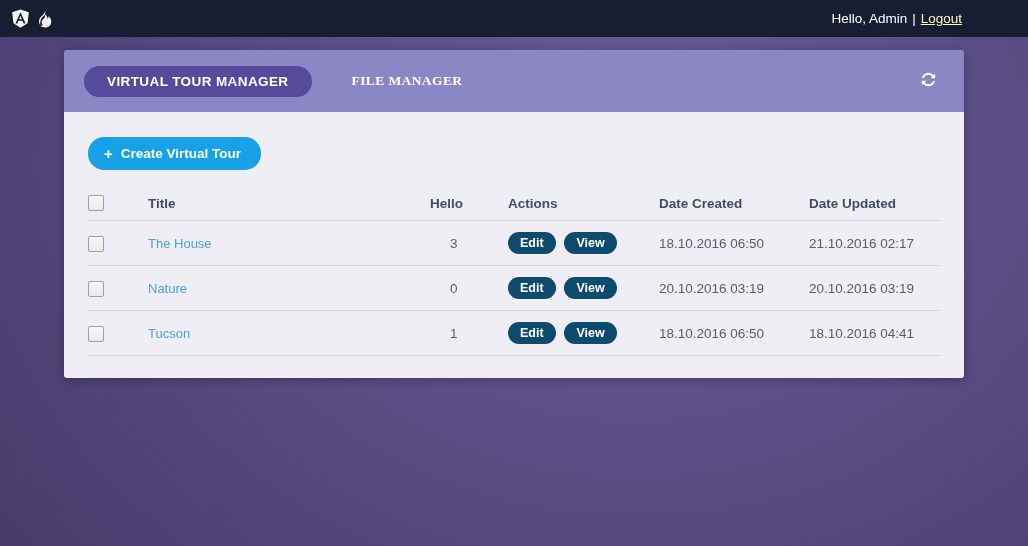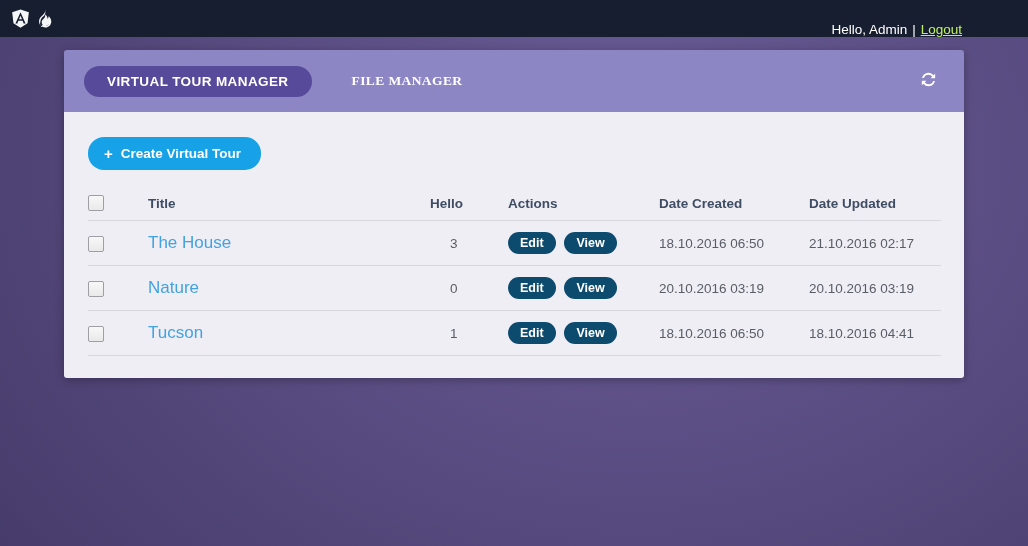--- a/index.html
+++ b/index.html
@@ -34,27 +34,27 @@
     display: flex;
     align-items: center;
     gap: 4px;
     margin-left: 10px;
   }
   .nav-icons svg { display: block; }
   .nav-right {
     margin-left: auto;
     margin-right: 66px;
     display: flex;
-    align-items: flex-end;
+    align-items: center;
     gap: 5px;
     font-size: 13.5px;
     color: #fff;
     white-space: nowrap;
   }
-  .nav-right a { color: #bef264; }
+  .nav-right a { color: #fef9c3; }
 
   
   .panel {
     margin: 13px 64px 0 64px;
     width: 900px;
     border-radius: 3px;
     box-shadow: 0 2px 10px rgba(0,0,0,0.28);
     overflow: hidden;
   }
   .panel-header {
@@ -143,21 +143,21 @@
     height: 16px;
     background: linear-gradient(#f8f8f8, #e9e9e9);
     border: 1px solid #9e9ea4;
     border-radius: 2px;
     cursor: pointer;
     vertical-align: middle;
   }
   .title-link {
     color: #43a3de;
     text-decoration: none;
-    font-size: 17px;
+    font-size: 13px;
   }
   .scenes-val { padding-left: 20px; display: inline-block; }
   .action-btn {
     display: inline-block;
     background: #0c4a6e;
     border: none;
     border-radius: 11px;
     color: #fff;
     font-family: "Liberation Sans", sans-serif;
     font-size: 12.5px;

